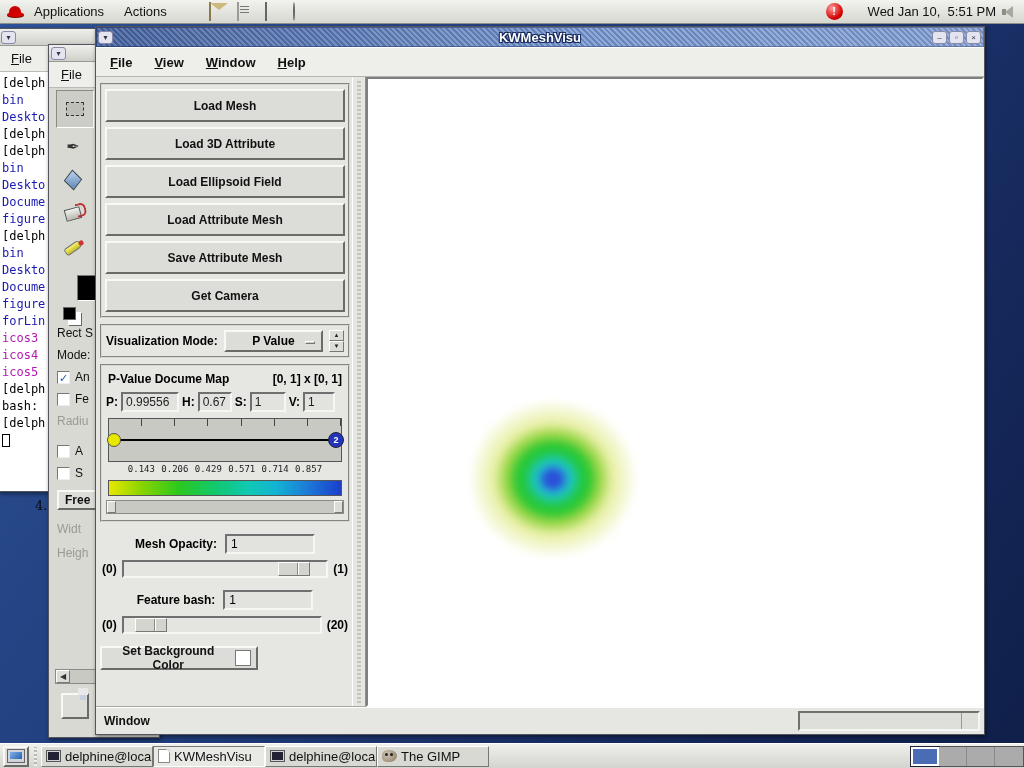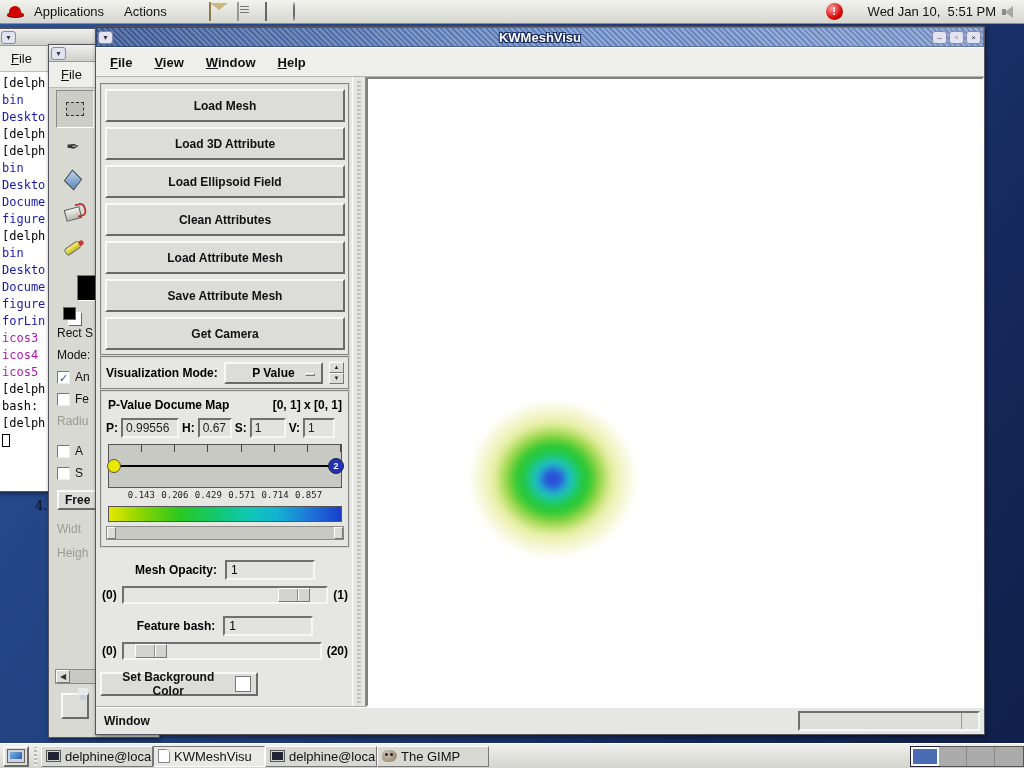--- a/index.html
+++ b/index.html
@@ -90,21 +90,21 @@
   #app-menubar .menu-item { font-weight:bold; padding:0 6px; }
   #app-content { flex:1; display:flex; min-height:0; }
   #left-panel { width:256px; padding:6px 2px 0 4px; overflow:hidden; }
   #sash { width:14px; background:#d4d4cf; border-left:1px solid #fff; border-right:1px solid #909089;
     background-image:repeating-linear-gradient(#c4c4bf 0 2px,#e4e4df 2px 4px); background-clip:content-box; padding:2px 4px; }
   #viewport { flex:1; background:#fff; border:2px solid; border-color:#808080 #fdfdfd #fdfdfd #808080; position:relative; overflow:hidden; }
 
   #btn-stack { border:2px groove #d8d8d2; padding:4px 3px; display:flex; flex-direction:column; gap:5px; }
   #btn-stack .btn3d { height:33px; line-height:18px; }
 
-  .frame { border:2px groove #d8d8d2; padding:4px; position:relative; }
+  .frame { border:2px groove #d8d8d2; margin-top:6px; padding:4px; position:relative; }
   #vis-row { display:flex; align-items:center; gap:6px; }
   #vis-label { font-size:12px; font-weight:bold; white-space:nowrap; }
   #vis-dd { flex:1; height:22px; background:#dcdcd8; border:2px solid; border-color:#f8f8f6 #6a6a66 #6a6a66 #f8f8f6;
     font-size:12px; font-weight:bold; text-align:center; line-height:18px; position:relative; }
   #vis-dd .dash { position:absolute; right:6px; top:9px; width:10px; height:3px; background:#c9c9c4; border:1px solid; border-color:#fff #777 #777 #fff; }
   #vis-spin { width:15px; height:22px; display:flex; flex-direction:column; }
   #vis-spin span { flex:1; background:#dcdcd8; border:1px solid; border-color:#fff #777 #777 #fff; font-size:6px; line-height:9px; text-align:center; color:#222; }
 
   #cmap-head { display:flex; justify-content:space-between; font-size:12px; font-weight:bold; padding:2px 2px 6px 2px; }
   .field-row { display:flex; align-items:center; gap:3px; padding:0 0 6px 0; }
@@ -279,21 +279,20 @@
       <span class="menu-item">Window</span>
       <span class="menu-item">Help</span>
     </div>
 
     <div id="app-content">
       <div id="left-panel">
         <div id="btn-stack">
           <button class="btn3d">Load Mesh</button>
           <button class="btn3d">Load 3D Attribute</button>
           <button class="btn3d">Load Ellipsoid Field</button>
-          <button class="btn3d">Clean Attributes</button>
           <button class="btn3d">Load Attribute Mesh</button>
           <button class="btn3d">Save Attribute Mesh</button>
           <button class="btn3d">Get Camera</button>
         </div>
 
         <div class="frame">
           <div id="vis-row">
             <span id="vis-label">Visualization Mode:</span>
             <div id="vis-dd">
               <span>P Value</span>

